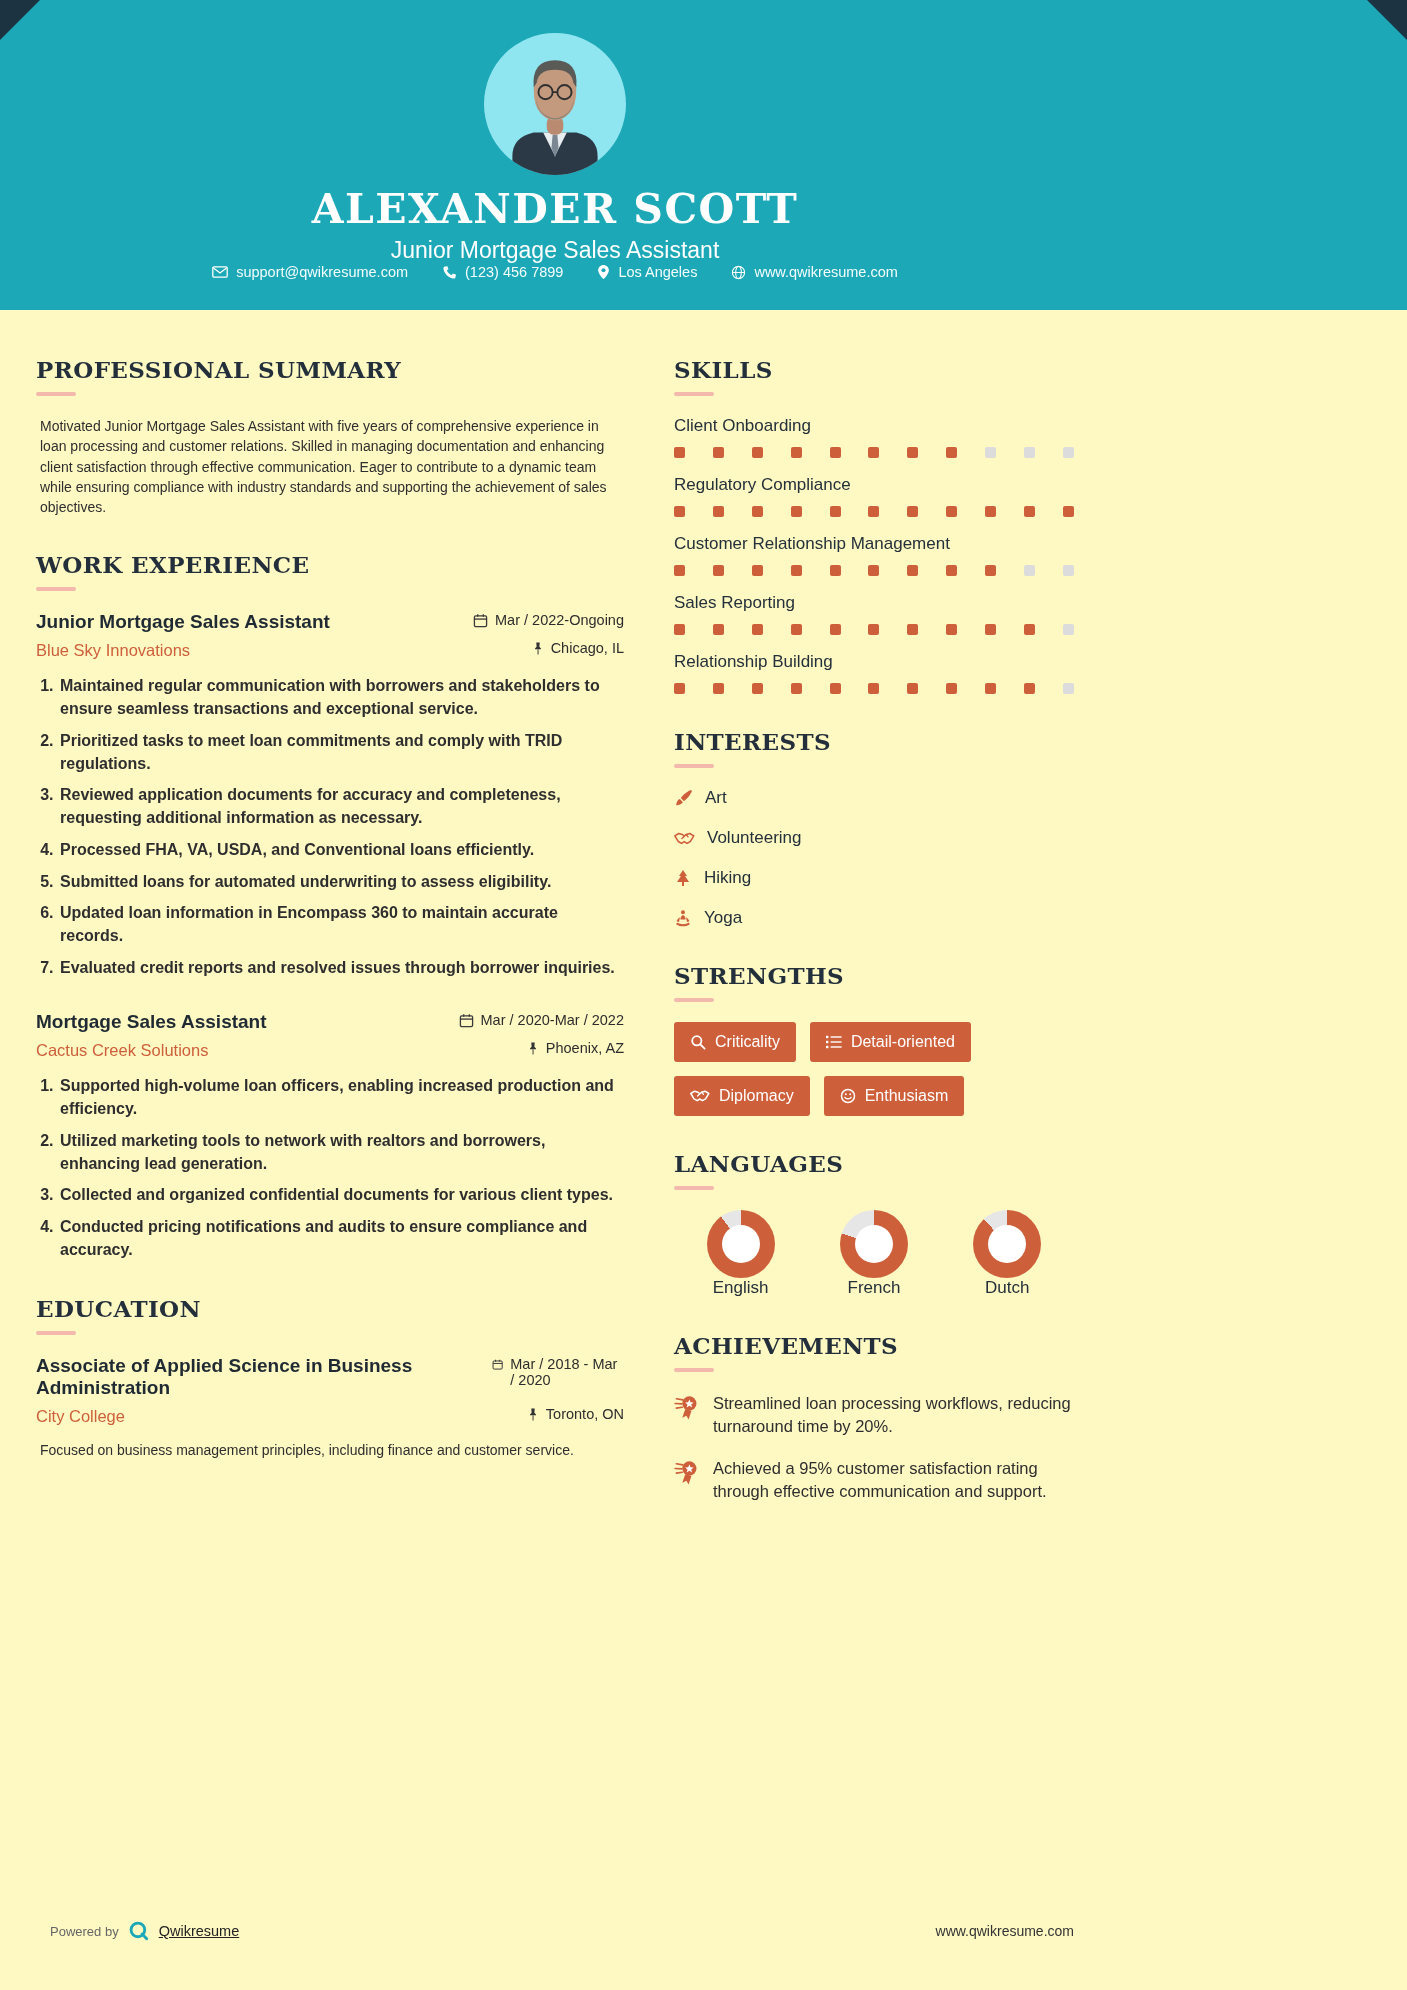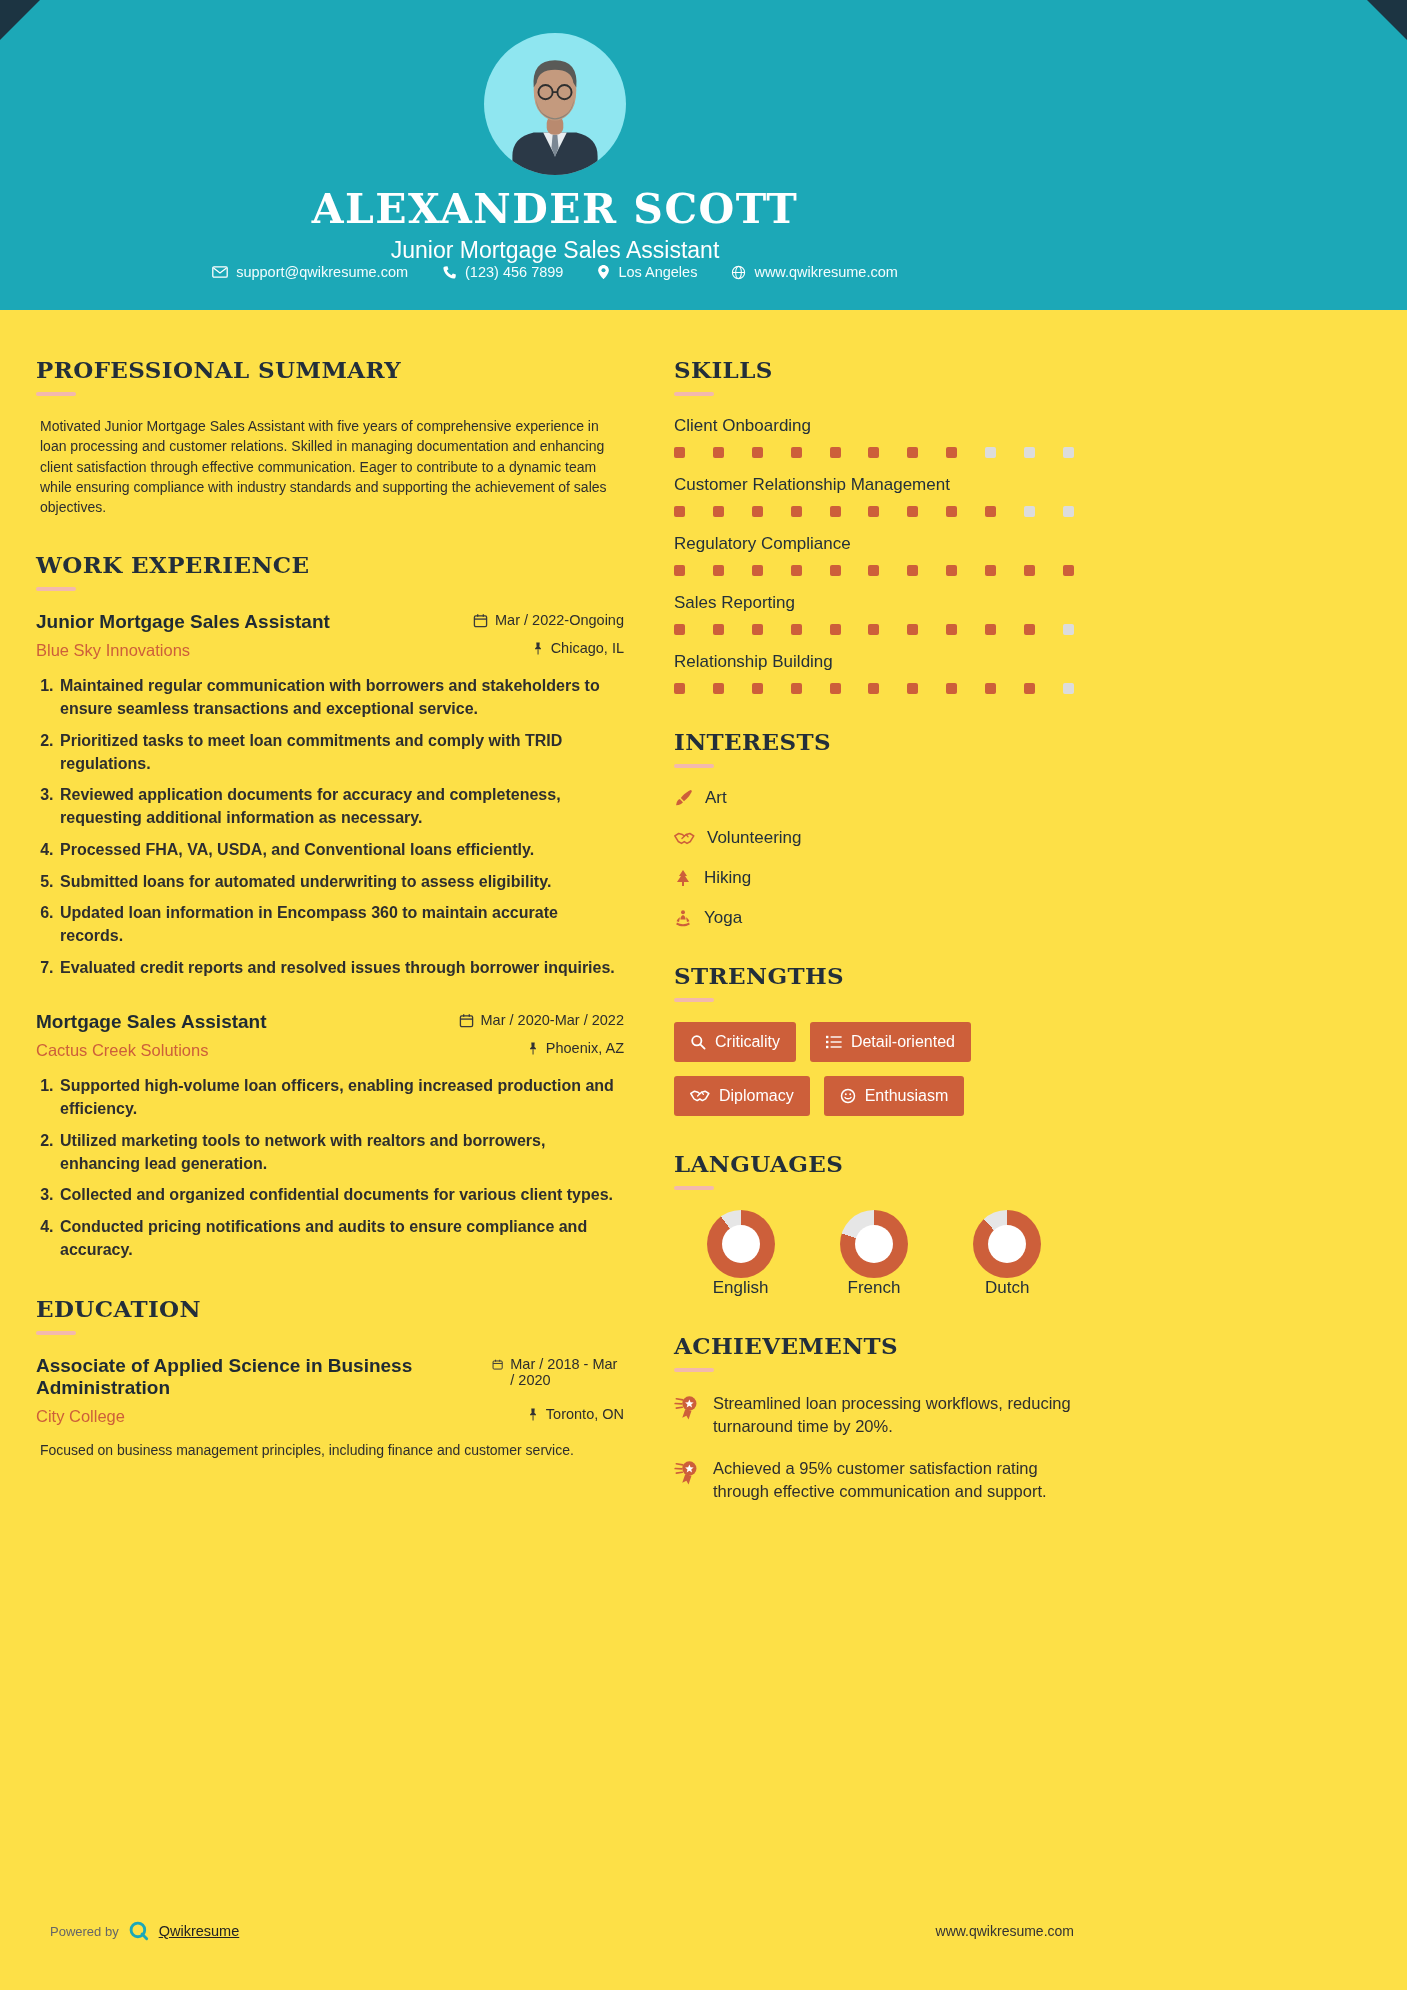--- a/index.html
+++ b/index.html
@@ -1,21 +1,21 @@
 <!DOCTYPE html>
 <html><head>
 <meta charset="utf-8">
 <style>
   * { box-sizing: border-box; }
   html, body { margin: 0; padding: 0; background: #ffffff; }
   .page {
     position: relative;
     width: 1407px;
     height: 1990px;
-    background: #fde047;
+    background: #fef9c3;
     font-family: "Liberation Sans", sans-serif;
     color: #2e2e2e;
     overflow: hidden;
   }
   
   .hdr {
     position: relative;
     width: 100%;
     height: 310px;
     background: #1CA8B7;
@@ -281,49 +281,49 @@
               <span class="sq on"></span>
               <span class="sq on"></span>
               <span class="sq on"></span>
               <span class="sq on"></span>
               <span class="sq"></span>
               <span class="sq"></span>
               <span class="sq"></span>
             </div>
         </div>
         <div class="skill">
+          <div class="skill-label">Regulatory Compliance</div>
+          <div class="squares">
+              <span class="sq on"></span>
+              <span class="sq on"></span>
+              <span class="sq on"></span>
+              <span class="sq on"></span>
+              <span class="sq on"></span>
+              <span class="sq on"></span>
+              <span class="sq on"></span>
+              <span class="sq on"></span>
+              <span class="sq on"></span>
+              <span class="sq on"></span>
+              <span class="sq on"></span>
+            </div>
+        </div>
+        <div class="skill">
           <div class="skill-label">Customer Relationship Management</div>
           <div class="squares">
               <span class="sq on"></span>
               <span class="sq on"></span>
               <span class="sq on"></span>
               <span class="sq on"></span>
               <span class="sq on"></span>
               <span class="sq on"></span>
               <span class="sq on"></span>
               <span class="sq on"></span>
               <span class="sq on"></span>
               <span class="sq"></span>
               <span class="sq"></span>
-            </div>
-        </div>
-        <div class="skill">
-          <div class="skill-label">Regulatory Compliance</div>
-          <div class="squares">
-              <span class="sq on"></span>
-              <span class="sq on"></span>
-              <span class="sq on"></span>
-              <span class="sq on"></span>
-              <span class="sq on"></span>
-              <span class="sq on"></span>
-              <span class="sq on"></span>
-              <span class="sq on"></span>
-              <span class="sq on"></span>
-              <span class="sq on"></span>
-              <span class="sq on"></span>
             </div>
         </div>
         <div class="skill">
           <div class="skill-label">Sales Reporting</div>
           <div class="squares">
               <span class="sq on"></span>
               <span class="sq on"></span>
               <span class="sq on"></span>
               <span class="sq on"></span>
               <span class="sq on"></span>

